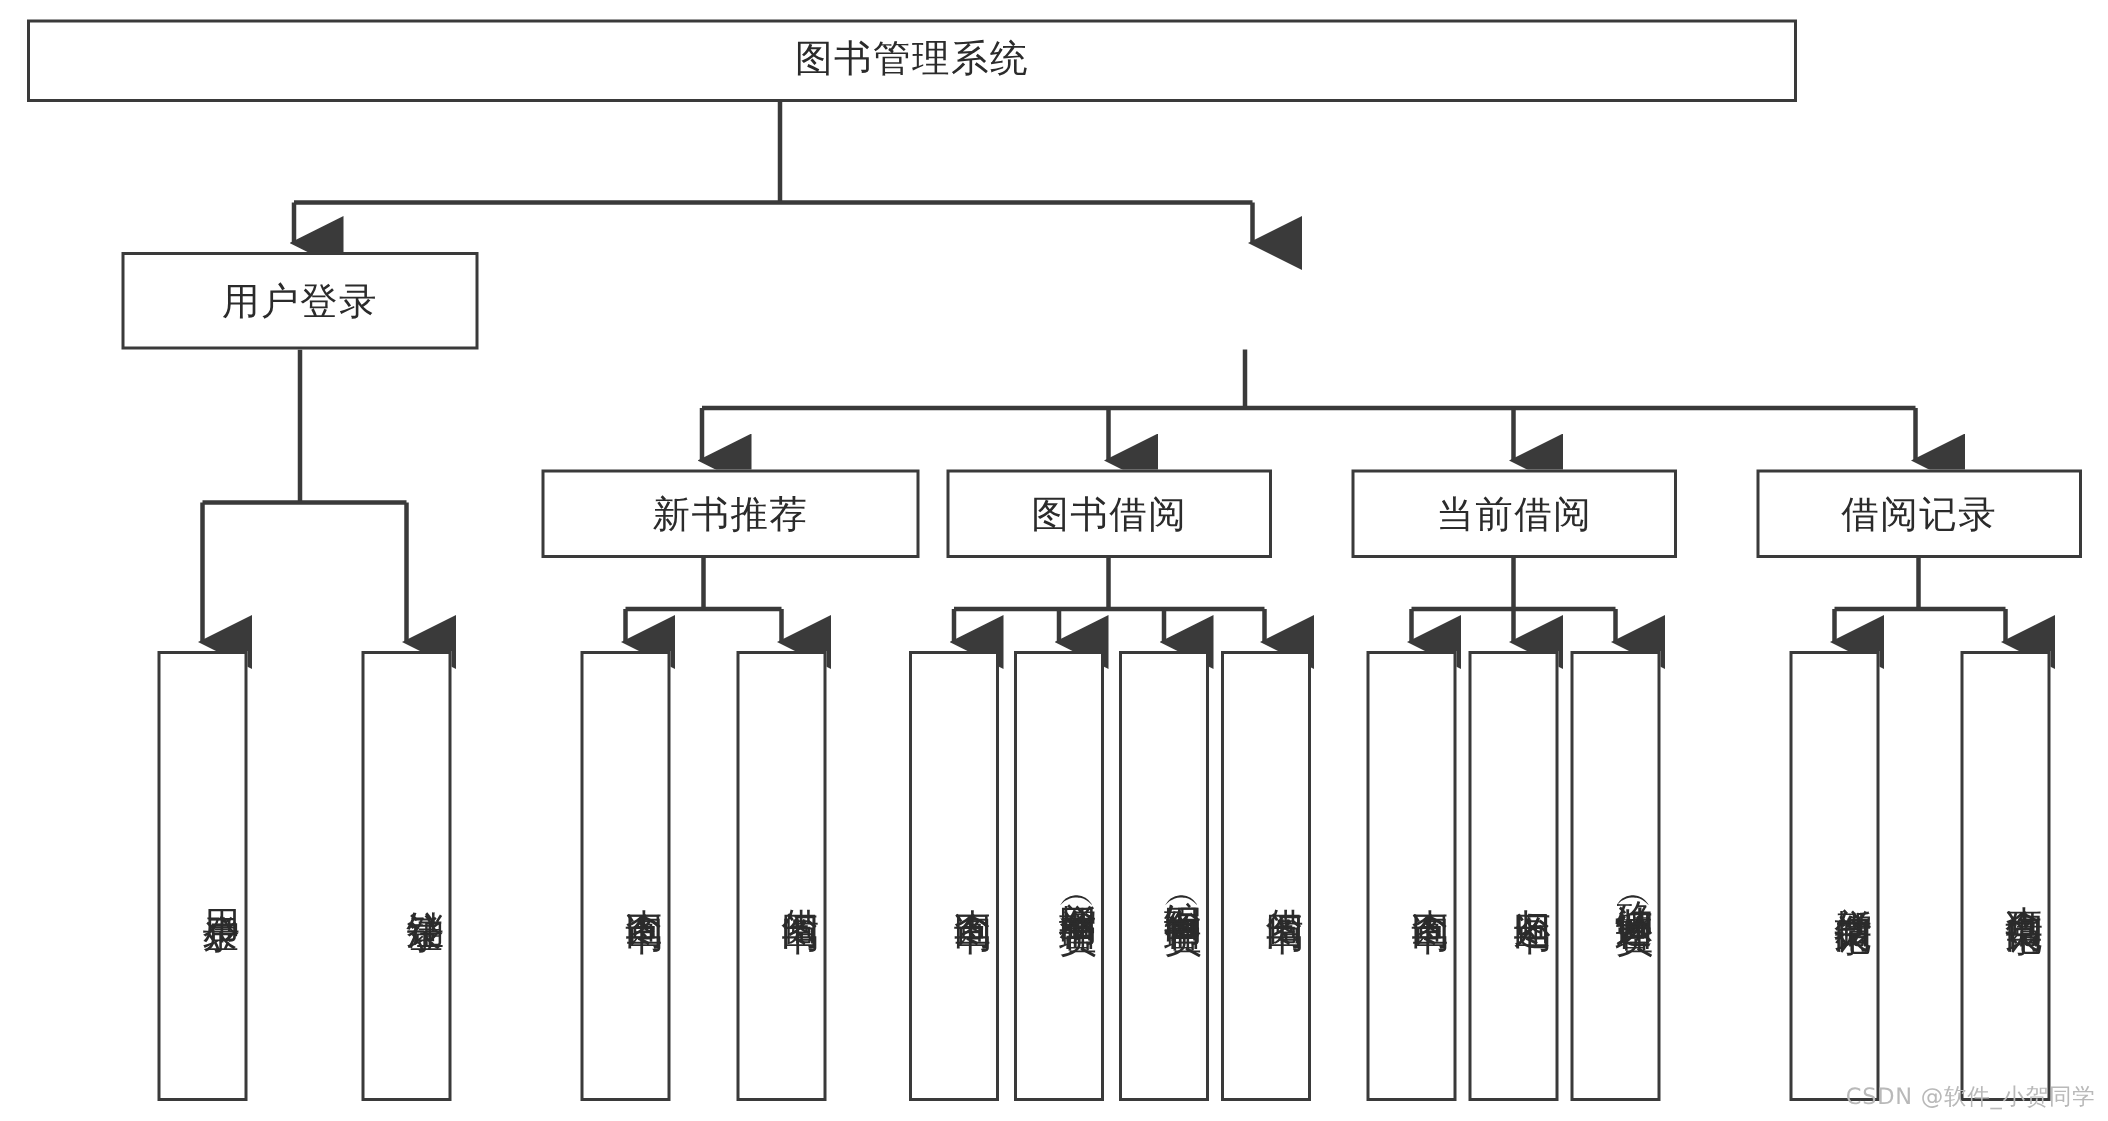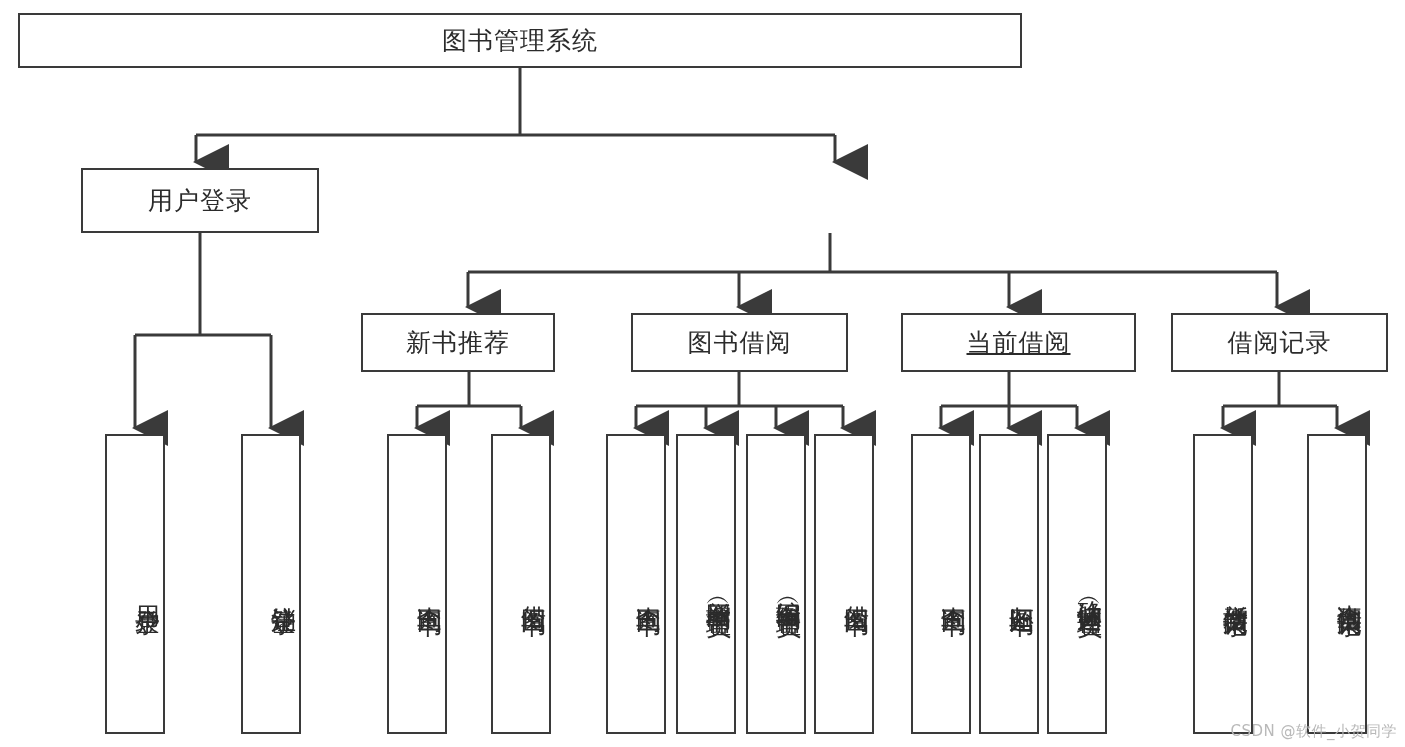--- a/index.html
+++ b/index.html
@@ -117,38 +117,38 @@
       <path d="M 1009 406 L 1009 428" marker-end="url(#arrow)"></path>
       <path d="M 1077 406 L 1077 428" marker-end="url(#arrow)"></path>
 
       <path d="M 1279 372 L 1279 406"></path>
       <path d="M 1223 406 L 1337 406"></path>
       <path d="M 1223 406 L 1223 428" marker-end="url(#arrow)"></path>
       <path d="M 1337 406 L 1337 428" marker-end="url(#arrow)"></path>
     </g>
   </svg>
 
-  <div class="node h" style="left:18px; top:13px; width:1004px; height:55px;">
+  <div class="node h" style="left:18px; top:13px; width:1180px; height:55px;font-family:Liberation Mono, monospace;">
     <span>图书管理系统</span>
   </div>
 
   <div class="node h" style="left:81px; top:168px; width:238px; height:65px;">
     <span>用户登录</span>
   </div>
 
 
-  <div class="node h" style="left:361px; top:313px; width:194px; height:59px;">
+  <div class="node h" style="left:361px; top:313px; width:252px; height:59px;">
     <span>新书推荐</span>
   </div>
 
   <div class="node h" style="left:631px; top:313px; width:217px; height:59px;">
     <span>图书借阅</span>
   </div>
 
-  <div class="node h" style="left:901px; top:313px; width:235px; height:59px;text-decoration:underline;">
+  <div class="node h" style="left:901px; top:313px; width:217px; height:59px;">
     <span>当前借阅</span>
   </div>
 
   <div class="node h" style="left:1171px; top:313px; width:217px; height:59px;">
     <span>借阅记录</span>
   </div>
 
   <div class="node v" style="left:105px; top:434px; width:60px; height:300px;">
     <span class="vtext">用户登录</span>
   </div>

